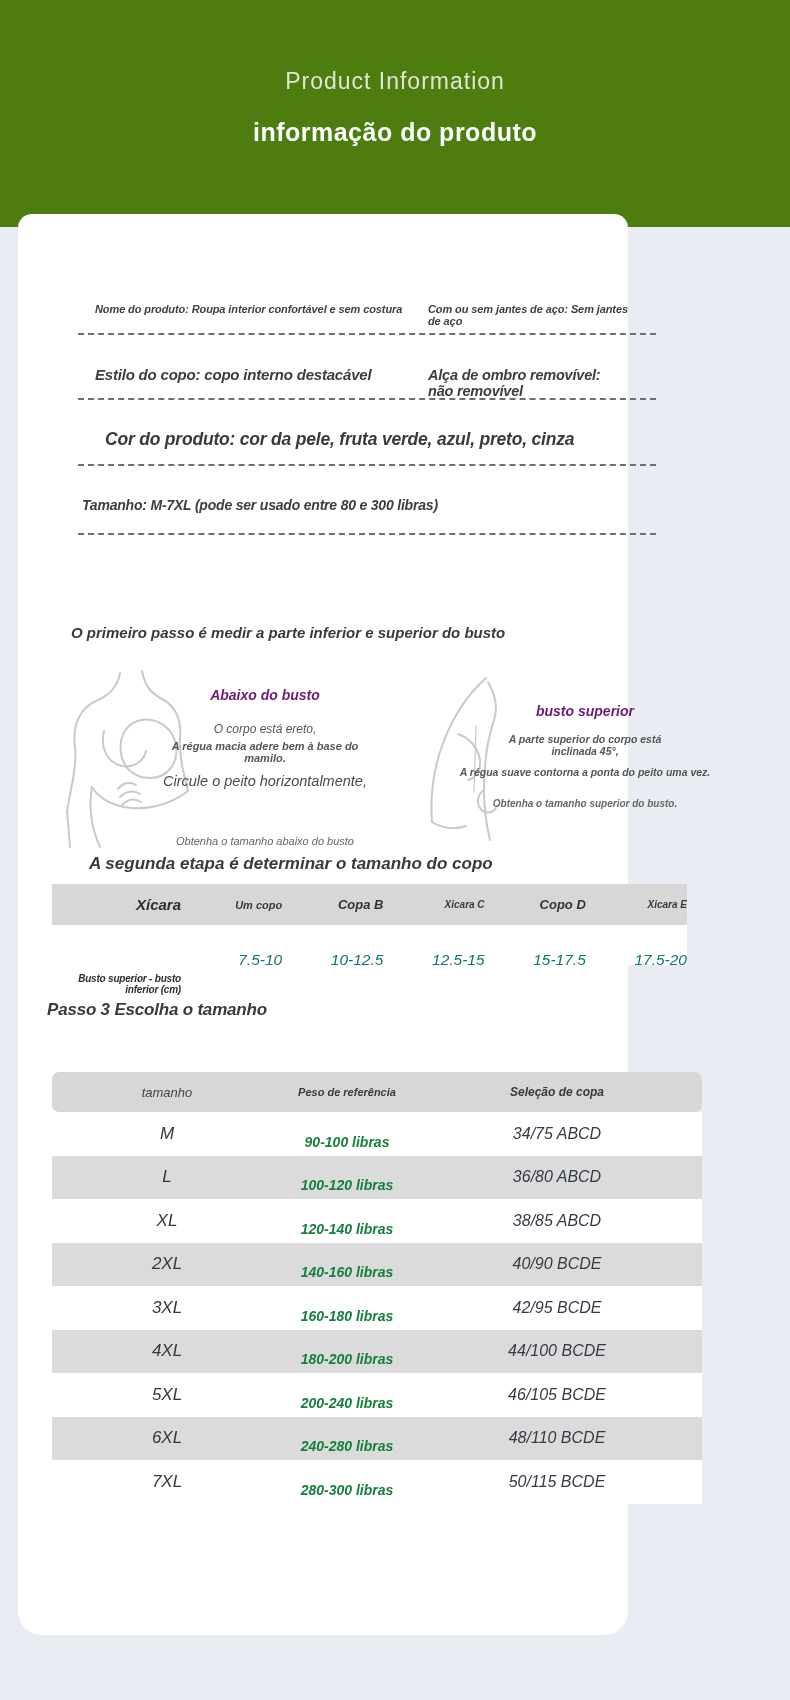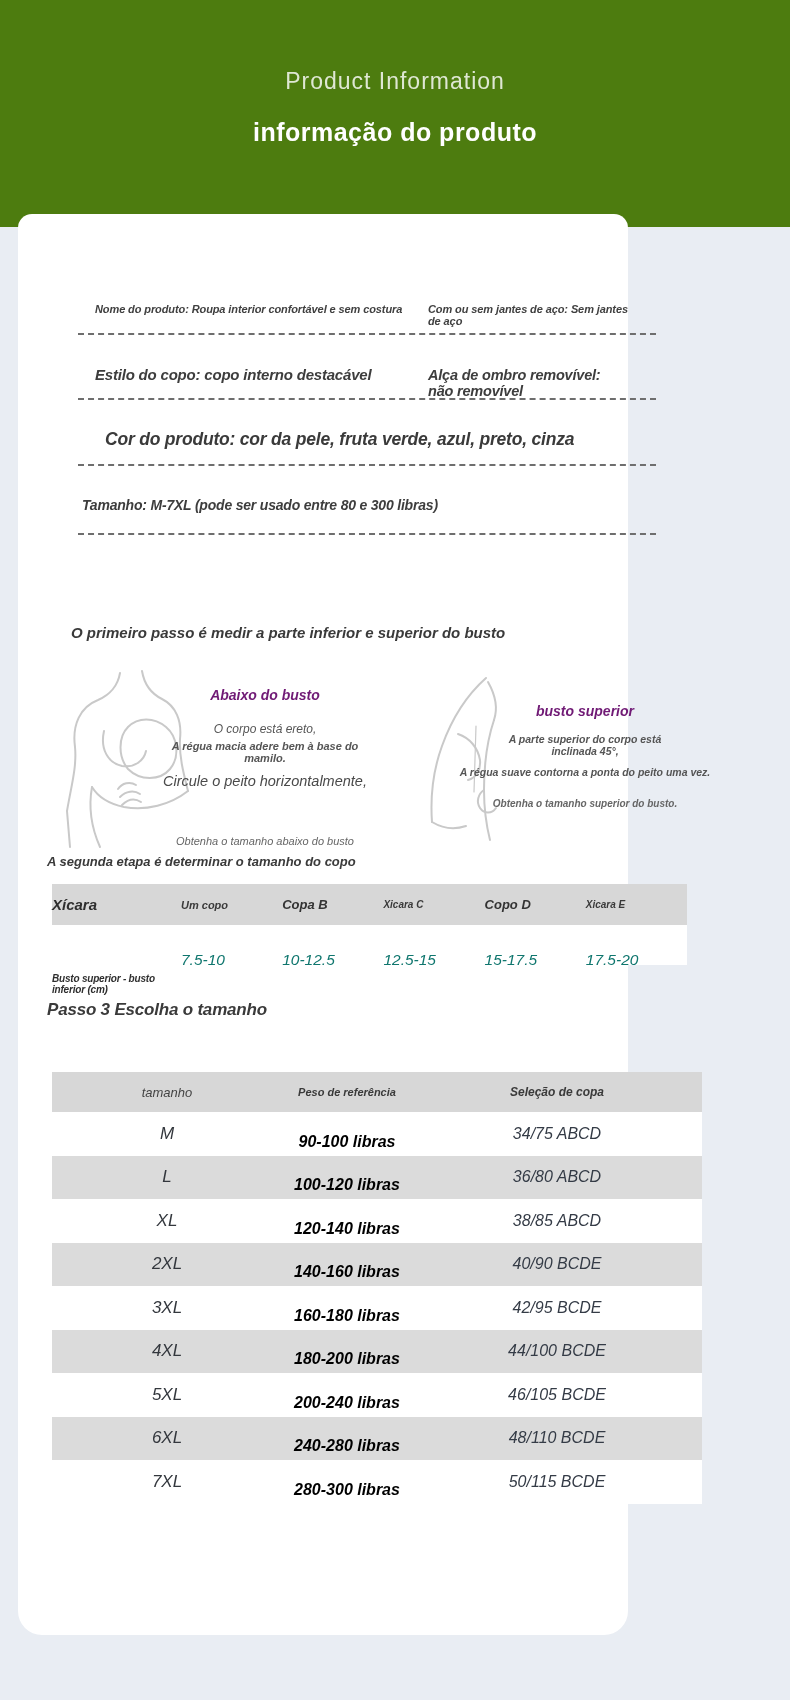--- a/index.html
+++ b/index.html
@@ -21,55 +21,55 @@
     background:#ffffff;border-radius:14px 14px 24px 24px;font-style:italic;}
   .abs{position:absolute;}
   
   .spec-sm{font-size:11px;font-weight:600;color:#404040;letter-spacing:-0.1px;}
   .spec-md{font-size:15px;font-weight:600;color:#3d3d3d;letter-spacing:-0.2px;}
   .spec-lg{font-size:17.5px;font-weight:600;color:#3a3a3a;letter-spacing:-0.2px;}
   .spec-md2{font-size:14px;font-weight:600;color:#3d3d3d;letter-spacing:-0.2px;}
   .dash{border-top:2px dashed #6e6e6e;width:578px;height:0;}
   
   .step1-h{font-size:15px;font-weight:600;color:#3a3a3a;}
-  .step2-h{font-size:13px;font-weight:700;color:#3a3a3a;}
+  .step2-h{font-size:17px;font-weight:700;color:#3a3a3a;margin-left:42px;}
   .step3-h{font-size:17px;font-weight:600;color:#3a3a3a;letter-spacing:-0.2px;}
   
   .mblock{position:absolute;text-align:center;}
   .m-title{font-size:14px;font-weight:700;color:#701a75;text-align:center;}
   .m-line{color:#555;}
   .fig svg{display:block;}
   
   .cup-table{position:absolute;left:34px;top:670px;width:635px;}
   .cup-head{display:grid;grid-template-columns:129px repeat(5,1fr);height:41px;
     background:#d7d7d7;align-items:center;}
   .cup-row{display:grid;grid-template-columns:129px repeat(5,1fr);height:40px;
     background:#ffffff;align-items:center;}
-  .cup-head div,.cup-row div{text-align:left;}
+  .cup-head div,.cup-row div{text-align:right;}
   .ch0{font-size:15px;font-weight:700;color:#2e2e2e;}
   .ch-a{font-size:11px;font-weight:700;color:#3a3a3a;}
   .ch-b{font-size:13px;font-weight:700;color:#333;}
   .ch-c{font-size:10px;font-weight:700;color:#3a3a3a;}
   .cup-label{font-size:10px;font-weight:700;color:#2e2e2e;letter-spacing:-0.2px;margin-top:48px;}
   .cup-val{font-size:15.5px;font-weight:400;color:#0f766e;}
   
   .size-table{position:absolute;left:34px;top:858px;width:650px;}
   .size-head{display:grid;grid-template-columns:230px 130px 1fr;height:40px;
-    background:#d7d7d7;align-items:center;}
+    background:#d7d7d7;align-items:center;border-radius:7px;}
   .size-head div{text-align:center;}
   .size-head .c2,.size-row .c2{}
   .sh0{font-size:13px;font-weight:400;color:#444;}
   .sh1{font-size:11px;font-weight:600;color:#3a3a3a;}
   .sh2{font-size:12px;font-weight:600;color:#3a3a3a;}
   .size-row{display:grid;grid-template-columns:230px 130px 1fr;height:43.5px;
     align-items:center;background:#ffffff;}
   .size-row.alt{background:#dbdbdb;}
   .size-row div{text-align:center;}
   .size-row .c0{font-size:17px;font-weight:400;color:#33373d;}
-  .size-row .c1{font-size:16px;font-weight:600;color:#000000;margin-top:16px;}
+  .size-row .c1{font-size:14px;font-weight:600;color:#15803d;margin-top:16px;}
   .size-row .c2{font-size:16px;font-weight:400;color:#343b46;}
 </style>
 </head>
 <body>
 
 <div class="hero">
   <div class="hero-en">Product Information</div>
   <div class="hero-pt">informação do produto</div>
 </div>
 

